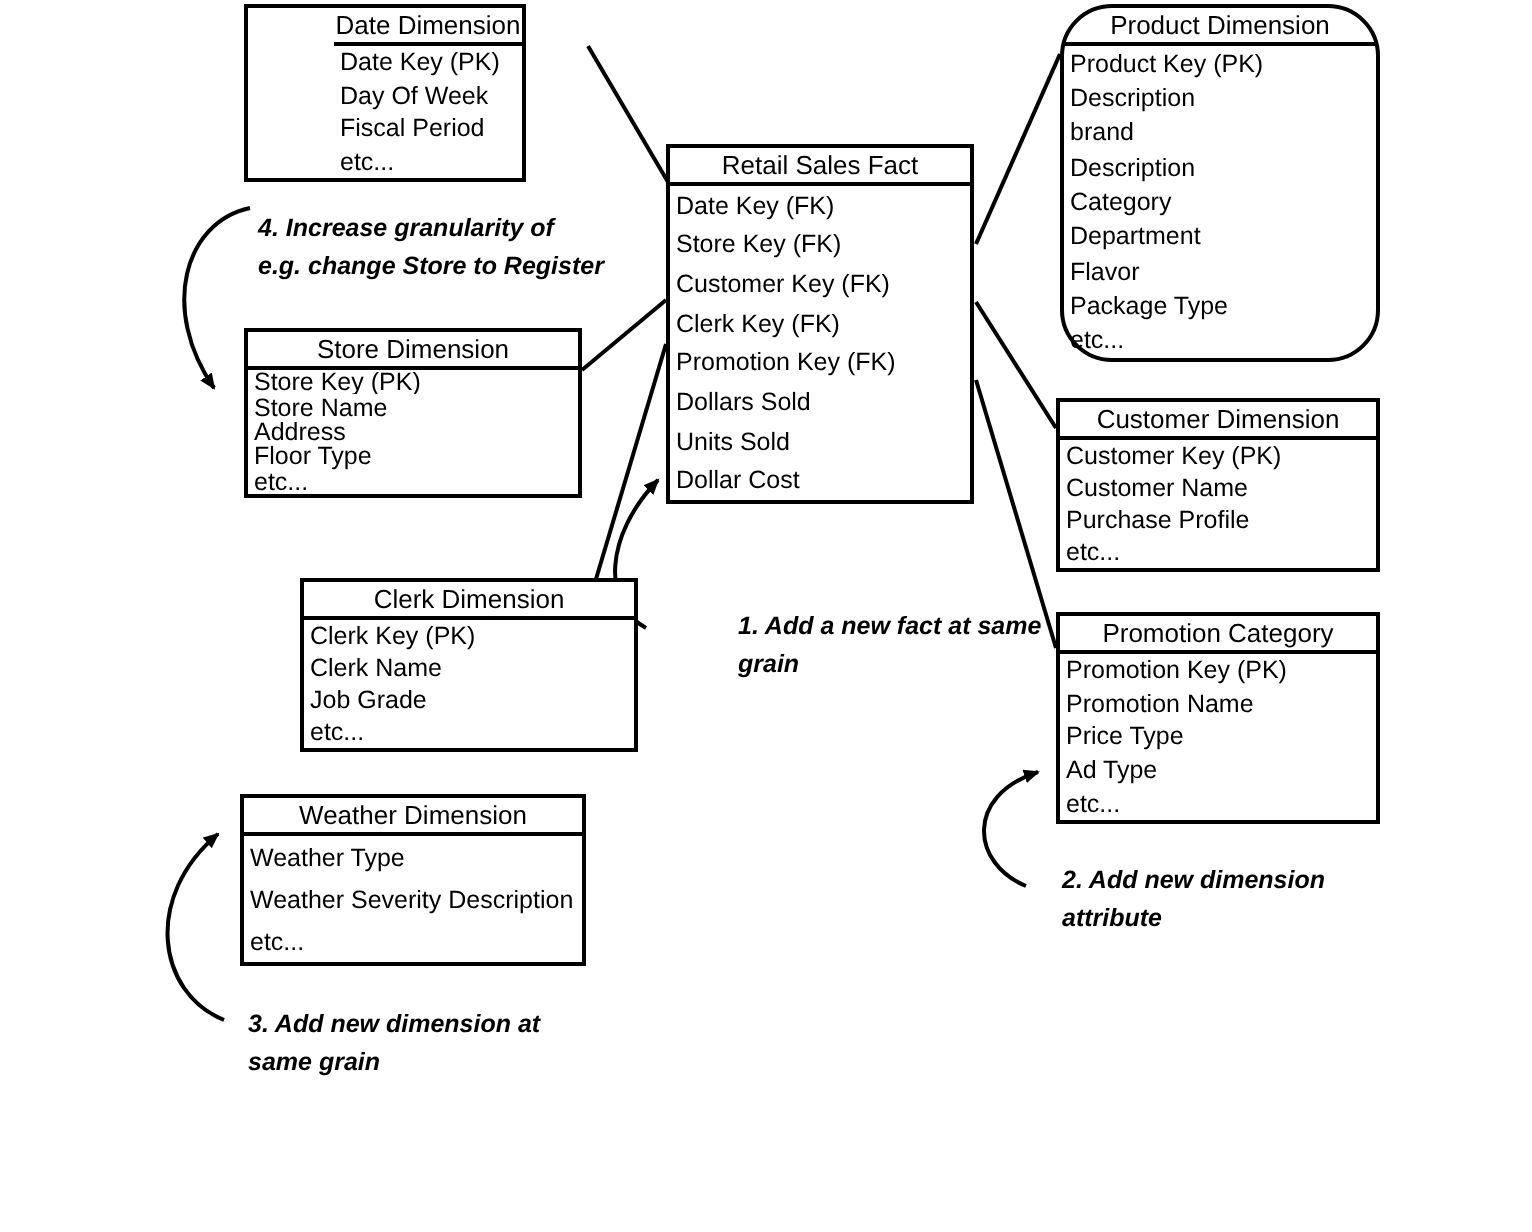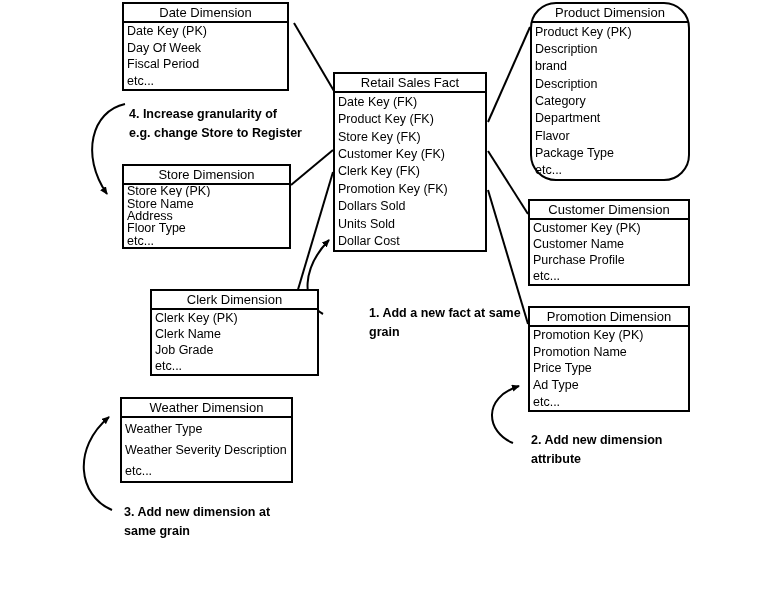--- a/index.html
+++ b/index.html
@@ -14,30 +14,30 @@
   }
   .tbl .hdr{
     flex:0 0 auto;height:17px;line-height:17px;border-bottom:2px solid #000;
     text-align:center;font-size:13px;white-space:nowrap;overflow:hidden;
   }
   .tbl .rows{flex:1 1 auto;display:flex;flex-direction:column;}
   .tbl .row{
     flex:1 1 0;display:flex;align-items:center;padding-left:3px;
     font-size:12.5px;white-space:nowrap;overflow:hidden;
   }
-  .t-date     {left:122px;top:2px;  width:167px;height:89px;}
+  .t-date     {left:122px;top:2px;  width:141px;height:89px;padding-left:43px;}
   .t-product  {left:530px;top:2px;  width:160px;height:179px;border-radius:26px;}
   .t-fact     {left:333px;top:72px; width:154px;height:180px;}
   .t-store    {left:122px;top:164px;width:169px;height:85px;}
   .t-clerk    {left:122px;top:289px;width:169px;height:87px;margin-left:28px;}
   .t-weather  {left:120px;top:397px;width:173px;height:86px;}
   .t-customer {left:528px;top:199px;width:162px;height:87px;}
   .t-promotion{left:528px;top:306px;width:162px;height:106px;}
   .note{
-    position:absolute;font-size:12.5px;font-weight:bold;
+    position:absolute;font-size:12.5px;font-weight:bold;font-style:italic;
     line-height:19px;white-space:nowrap;
   }
   .n1{left:337px;top:304px;margin-left:32px;}
   .n2{left:531px;top:431px;}
   .n3{left:124px;top:503px;}
   .n4{left:129px;top:105px;}
 </style>
 </head>
 <body>
 
@@ -85,21 +85,20 @@
       <div class="row">Flavor</div>
       <div class="row">Package Type</div>
       <div class="row">etc...</div>
     </div>
   </div>
 
   <div class="tbl t-fact">
     <div class="hdr">Retail Sales Fact</div>
     <div class="rows">
       <div class="row">Date Key (FK)</div>
-      <div class="row">Product Key (FK)</div>
       <div class="row">Store Key (FK)</div>
       <div class="row">Customer Key (FK)</div>
       <div class="row">Clerk Key (FK)</div>
       <div class="row">Promotion Key (FK)</div>
       <div class="row">Dollars Sold</div>
       <div class="row">Units Sold</div>
       <div class="row">Dollar Cost</div>
     </div>
   </div>
 
@@ -137,21 +136,21 @@
     <div class="hdr">Customer Dimension</div>
     <div class="rows">
       <div class="row">Customer Key (PK)</div>
       <div class="row">Customer Name</div>
       <div class="row">Purchase Profile</div>
       <div class="row">etc...</div>
     </div>
   </div>
 
   <div class="tbl t-promotion">
-    <div class="hdr">Promotion Dimension</div>
+    <div class="hdr">Promotion Category</div>
     <div class="rows">
       <div class="row">Promotion Key (PK)</div>
       <div class="row">Promotion Name</div>
       <div class="row">Price Type</div>
       <div class="row">Ad Type</div>
       <div class="row">etc...</div>
     </div>
   </div>
 
   <div class="note n1">

